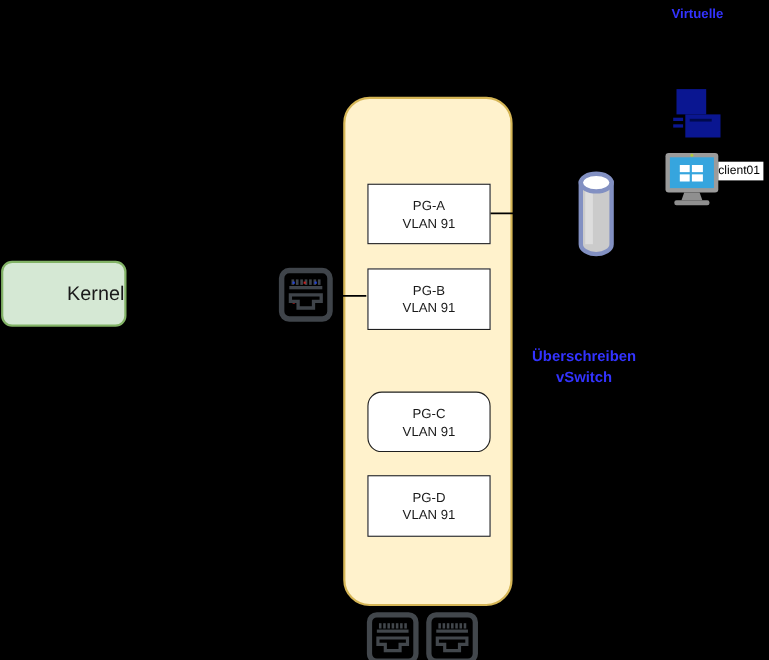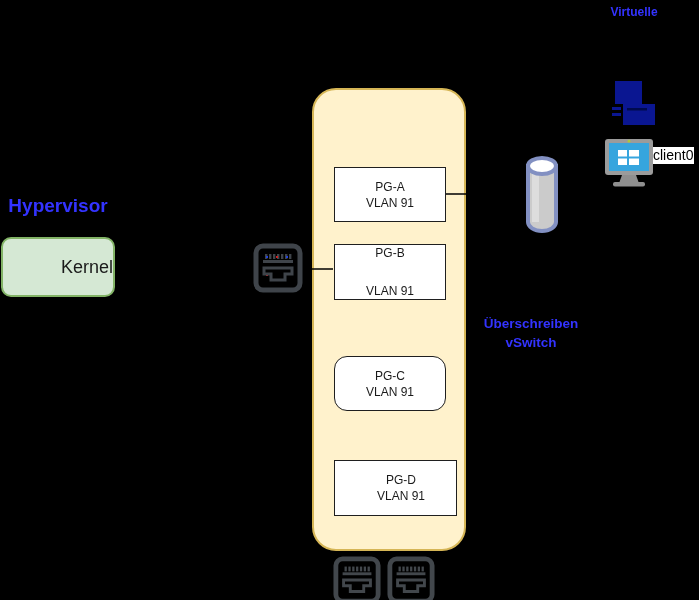--- a/index.html
+++ b/index.html
@@ -27,27 +27,27 @@
     left:312px;top:88px;width:150px;height:459px;
     background:#FFF2CC;border:2px solid #D6B656;border-radius:24px;
   }
   .pg-box{
     position:absolute;left:20px;width:110px;
     background:#FFFFFF;border:1px solid #1f1f1f;
     display:flex;flex-direction:column;align-items:center;justify-content:center;
     color:#1a1a1a;font-size:12px;line-height:16px;text-align:center;
   }
   #pg-a{top:77px;height:53px;}
-  #pg-b{top:154px;height:54px;justify-content:space-between;}
+  #pg-b{top:154px;height:54px;}
   #pg-c{top:266px;height:53px;border-radius:13px;}
-  #pg-d{top:370px;height:54px;padding-left:11px;}
+  #pg-d{top:342px;height:54px;}
 
   #client-label{
     left:653px;top:147px;width:41px;height:17px;background:#FFFFFF;
-    color:#000;font-size:14px;line-height:17px;text-align:center;
+    color:#000;font-size:11px;line-height:17px;text-align:left;
   }
 
   #connector-layer{left:0;top:0;width:699px;height:600px;pointer-events:none;}
   svg{display:block;}
 </style>
 </head>
 <body>
 
 <div class="canvas">
 
@@ -97,21 +97,20 @@
       <rect x="29" y="15" width="10" height="6.5"></rect>
       <rect x="18" y="23.5" width="9" height="6.5"></rect>
       <rect x="29" y="23.5" width="10" height="6.5"></rect>
     </g>
     <path d="M22 40 L36 40 L38.5 47 L19.5 47 Z" fill="#8F8F8F"></path>
     <rect x="13" y="47" width="32" height="4.5" rx="2" fill="#8F8F8F"></rect>
   </svg>
 
   <div id="client-label" class="abs">client01</div>
 
-  <div id="hypervisor-label" class="abs blue-title">Hypervisor</div>
 
   <div id="kernel-box" class="abs">
     <span>Kernel</span>
   </div>
 
   <svg class="abs" style="left:253px;top:243px;" width="50" height="50" viewBox="0 0 50 50">
     <rect x="3" y="3" width="44" height="44" rx="7" fill="none" stroke="#3F444A" stroke-width="5"></rect>
     <rect x="10" y="17" width="30" height="3" fill="#3F444A"></rect>
     <g fill="#3F444A">
       <rect x="12" y="11" width="2.4" height="5"></rect>

